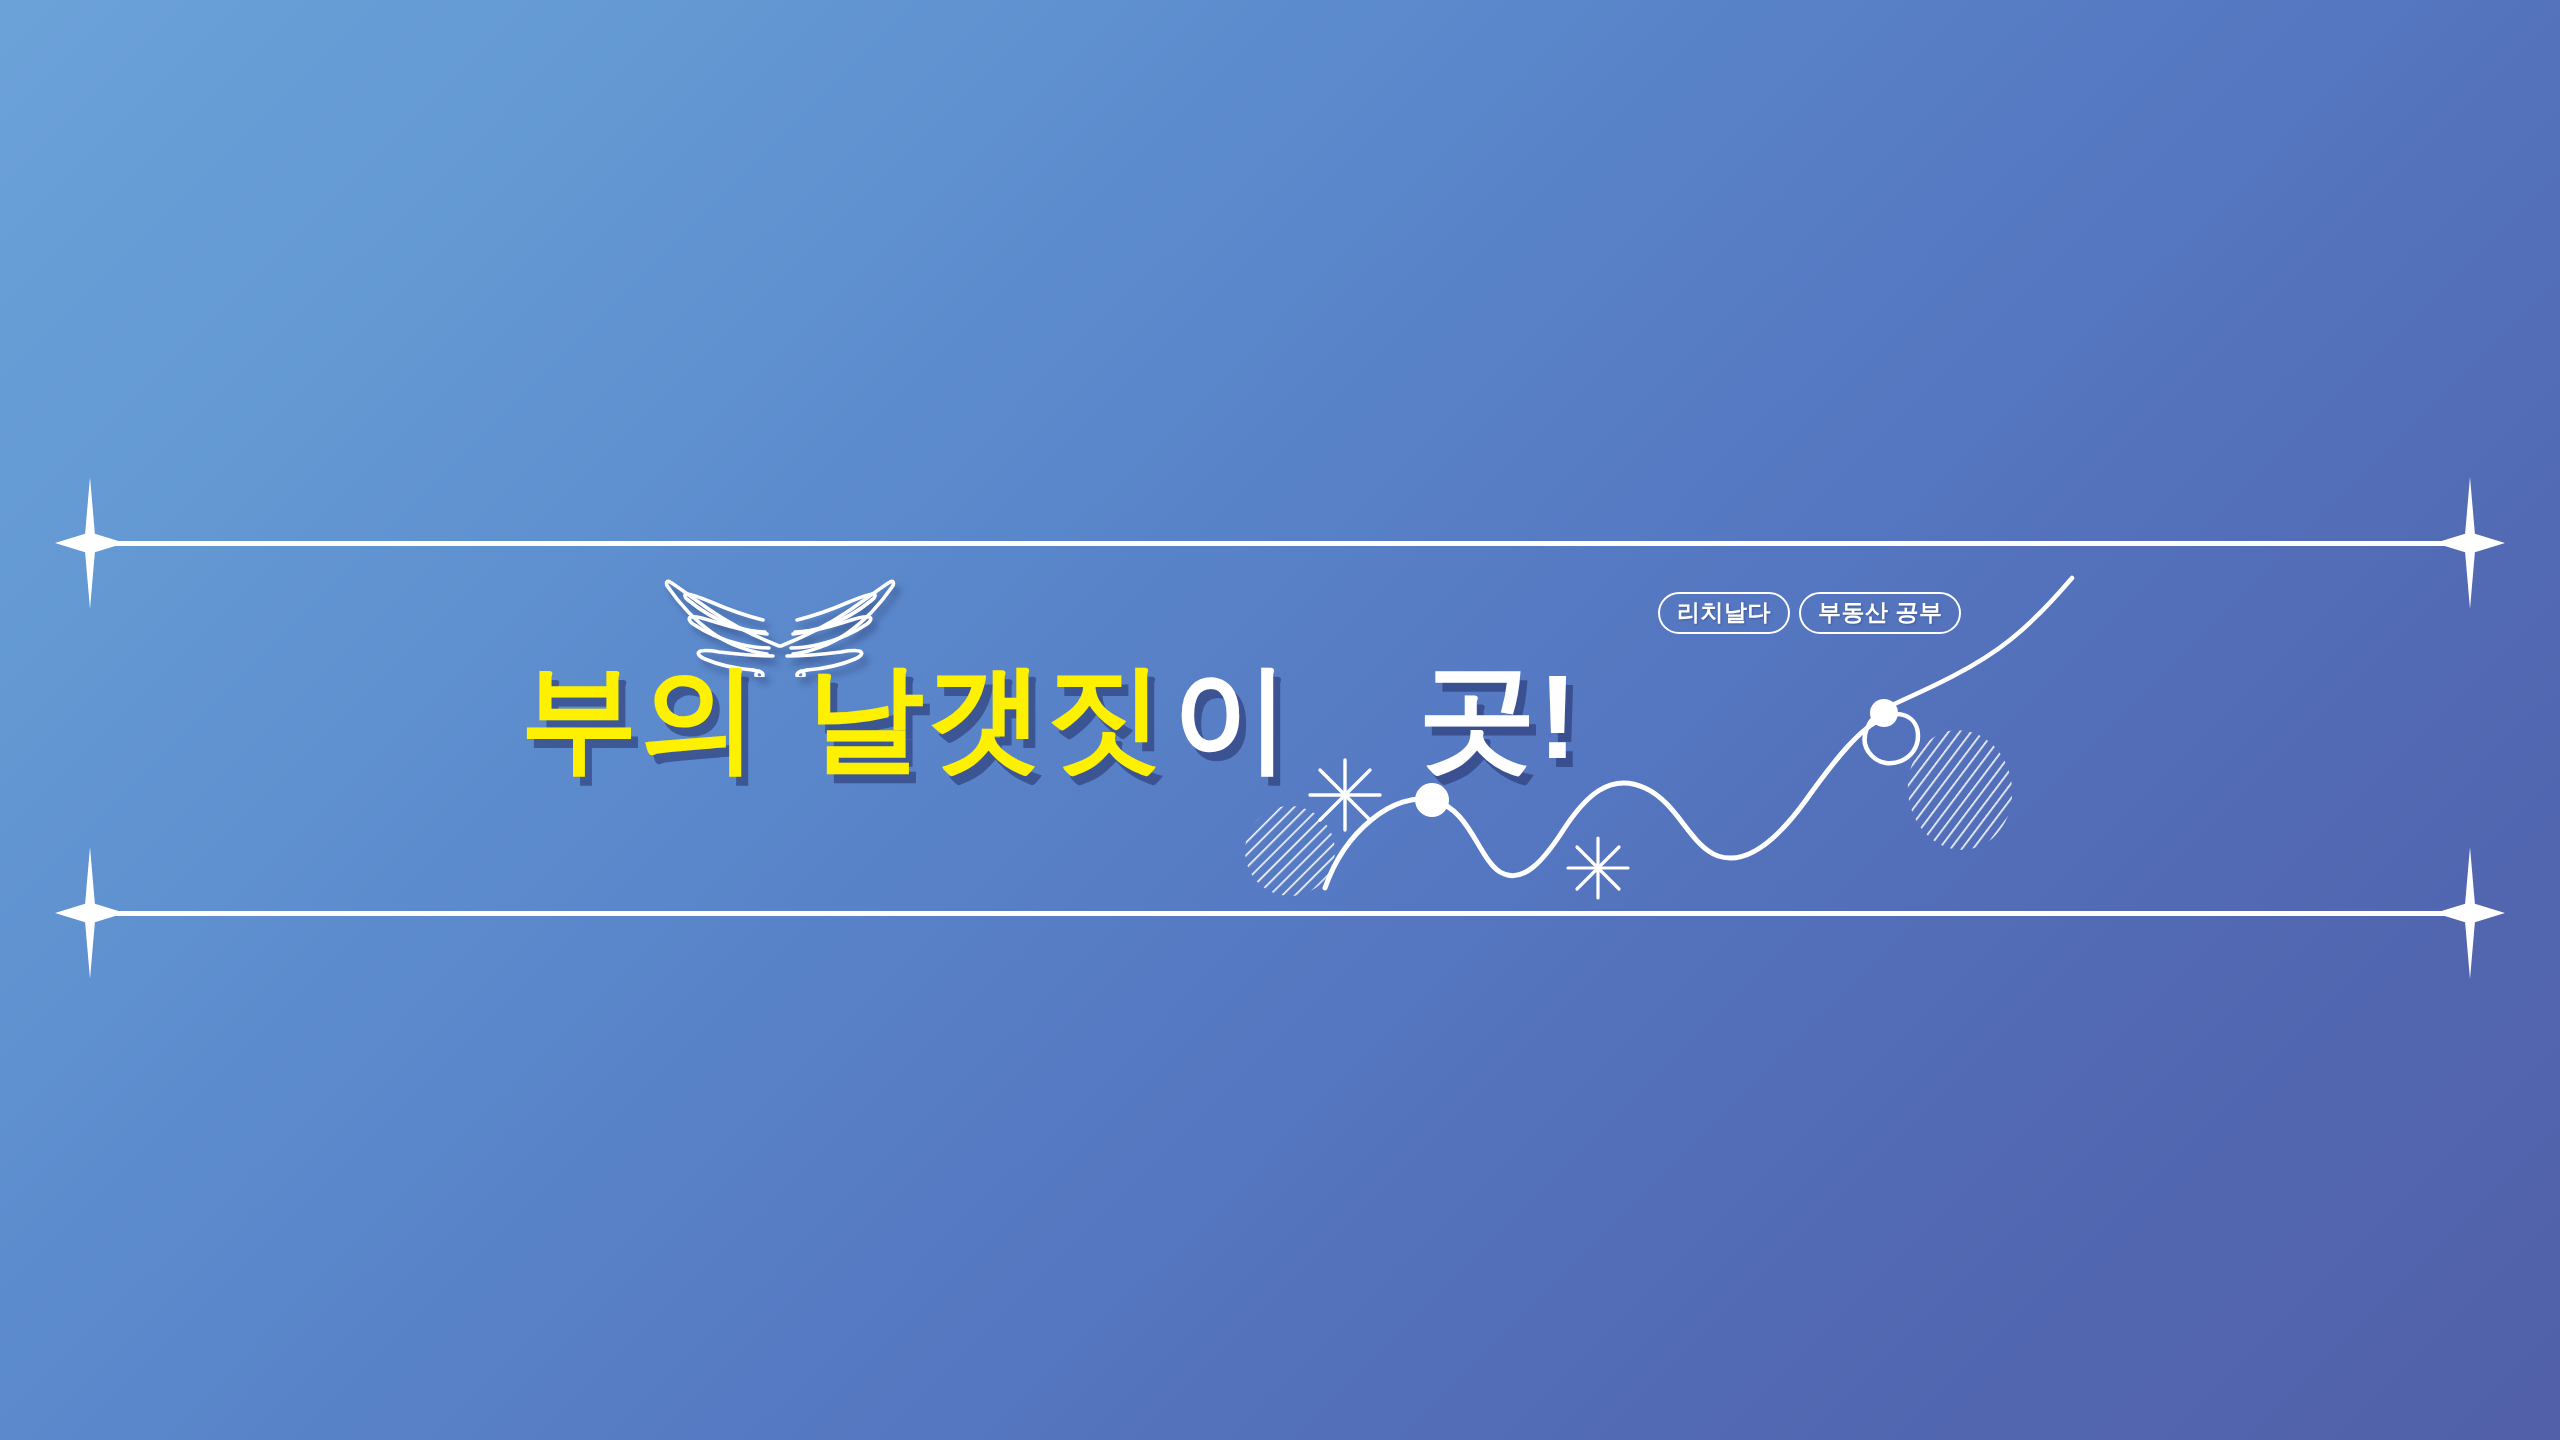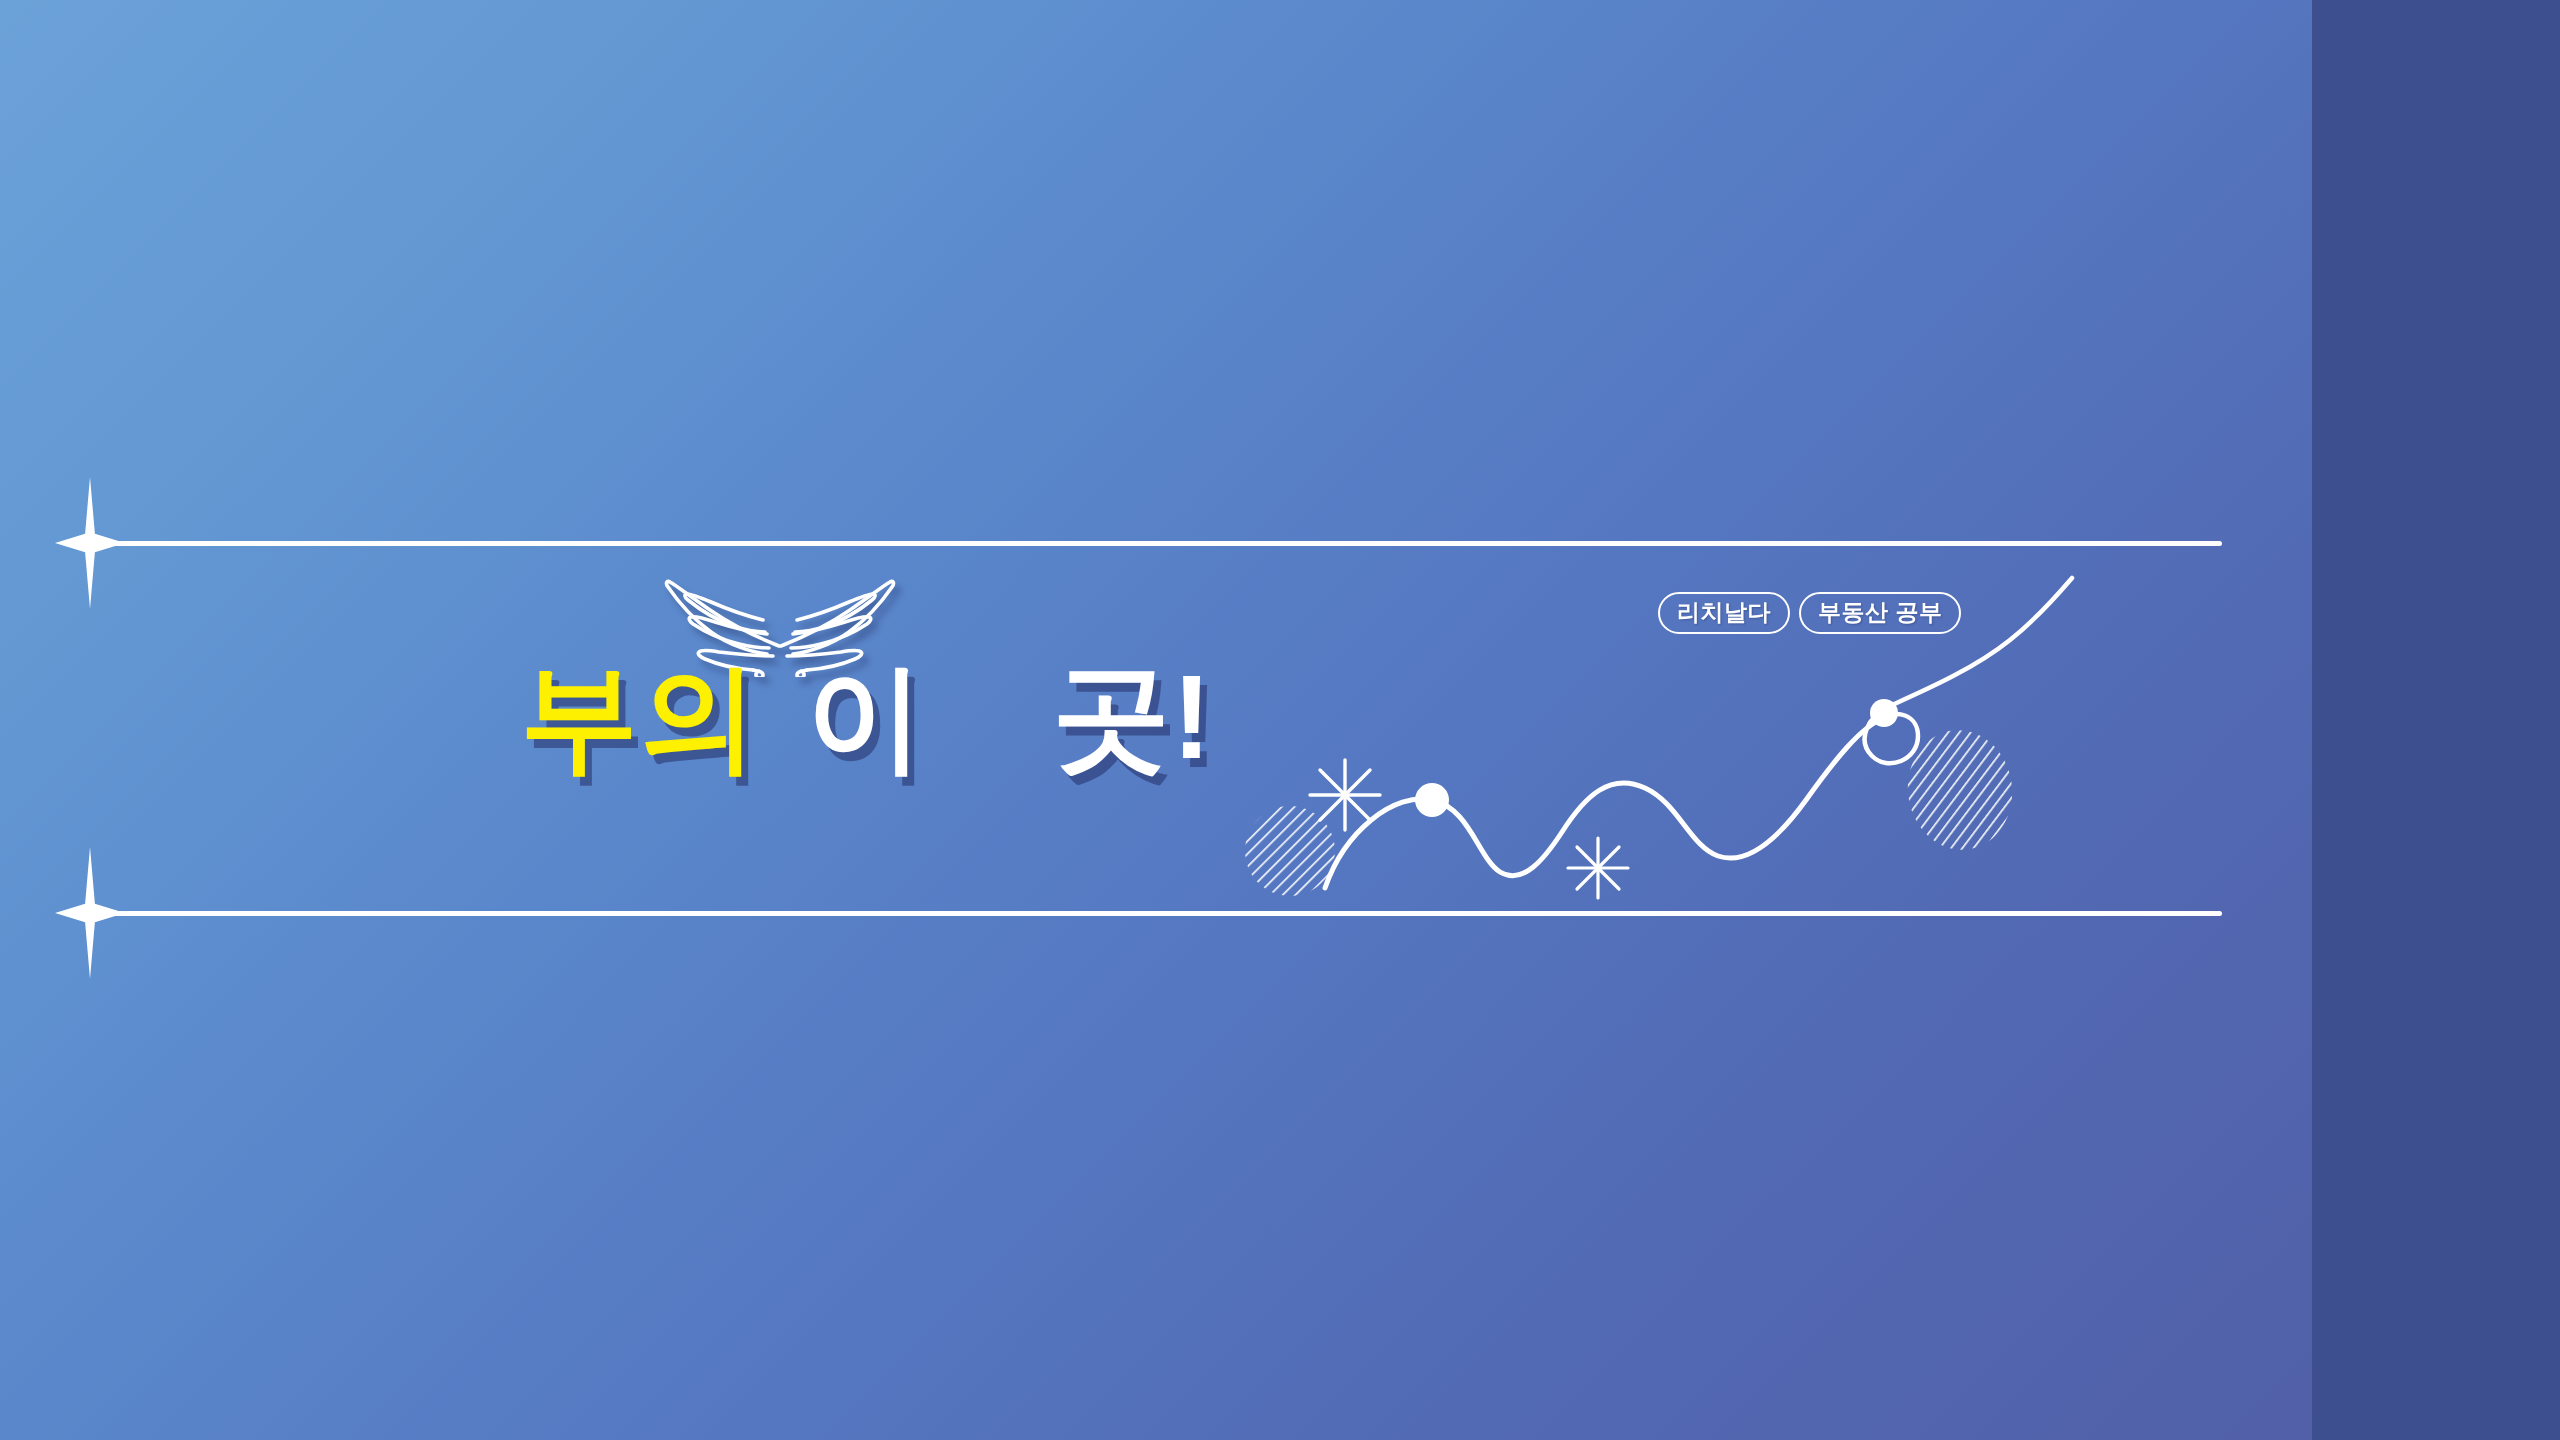--- a/index.html
+++ b/index.html
@@ -2,21 +2,21 @@
 <html><head>
 <meta charset="utf-8">
 <style>
   html, body {
     margin: 0;
     padding: 0;
     background: #3d4f8f;
   }
   #banner {
     position: relative;
-    width: 2312px;
+    width: 2560px;
     height: 1440px;
     overflow: hidden;
     font-family: "Liberation Sans", "DejaVu Sans", sans-serif;
     background: linear-gradient(135deg,
                 #6ba2d8 0%,
                 #6398d3 18%,
                 #5a87cb 38%,
                 #5577c1 58%,
                 #5269b3 78%,
                 #5160a8 100%);
@@ -211,20 +211,21 @@
   </svg>
 
   <div class="badge-row">
     <span class="badge">리치날다</span>
     <span class="badge">부동산 공부</span>
   </div>
 
   <div class="headline">
     <span class="seg yellow">부의</span>
     <span class="seg gap"></span>
+    <span class="seg yellow">날갯짓</span>
     <span class="seg white">이</span>
     <span class="seg gap"></span>
     <span class="seg gap"></span>
     <span class="seg gap"></span>
     <span class="seg white">곳!</span>
   </div>
 
 </div>
 
 </body></html>

